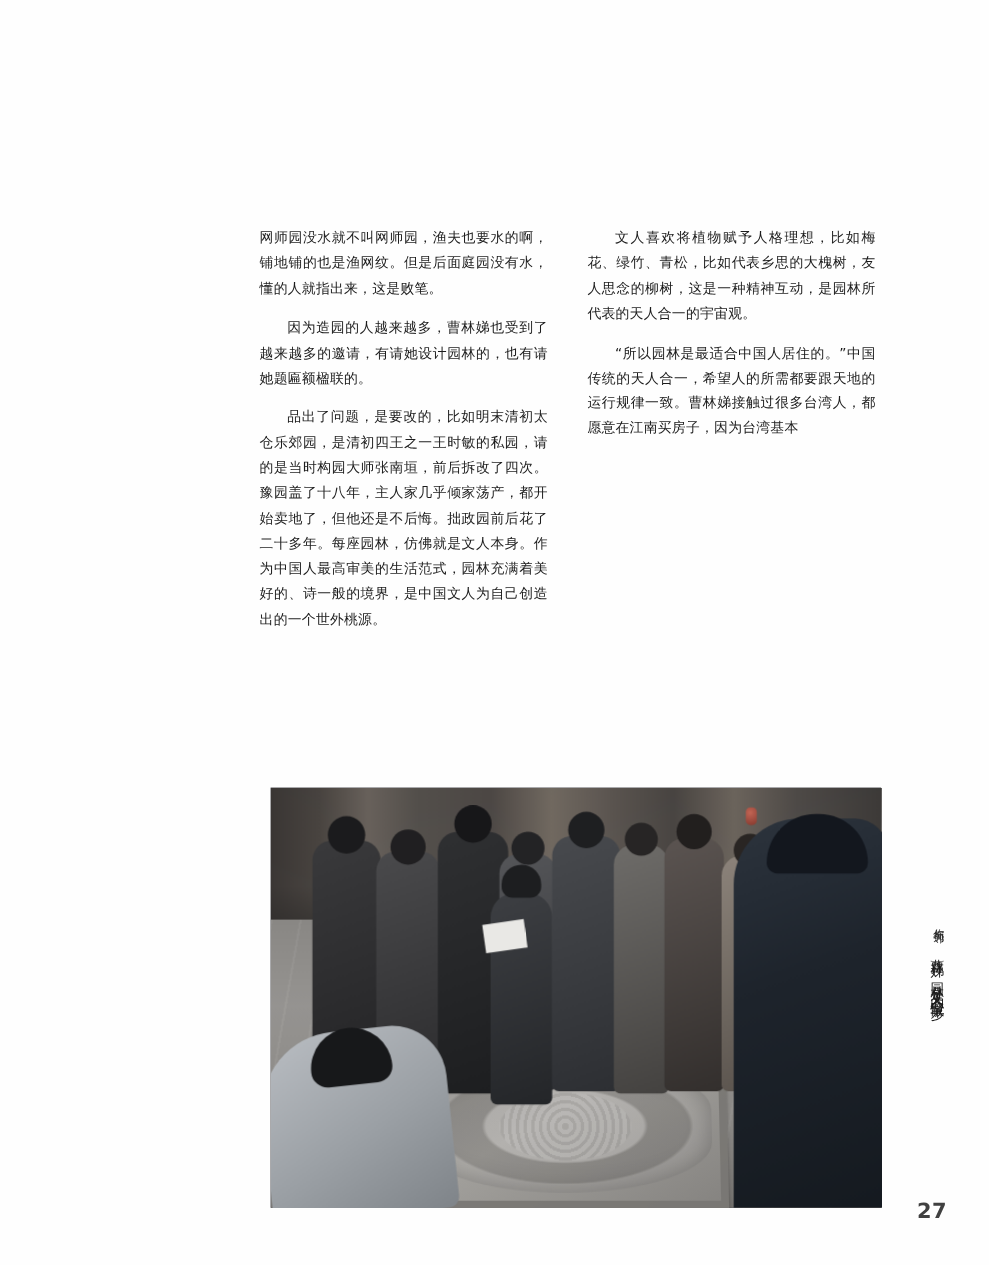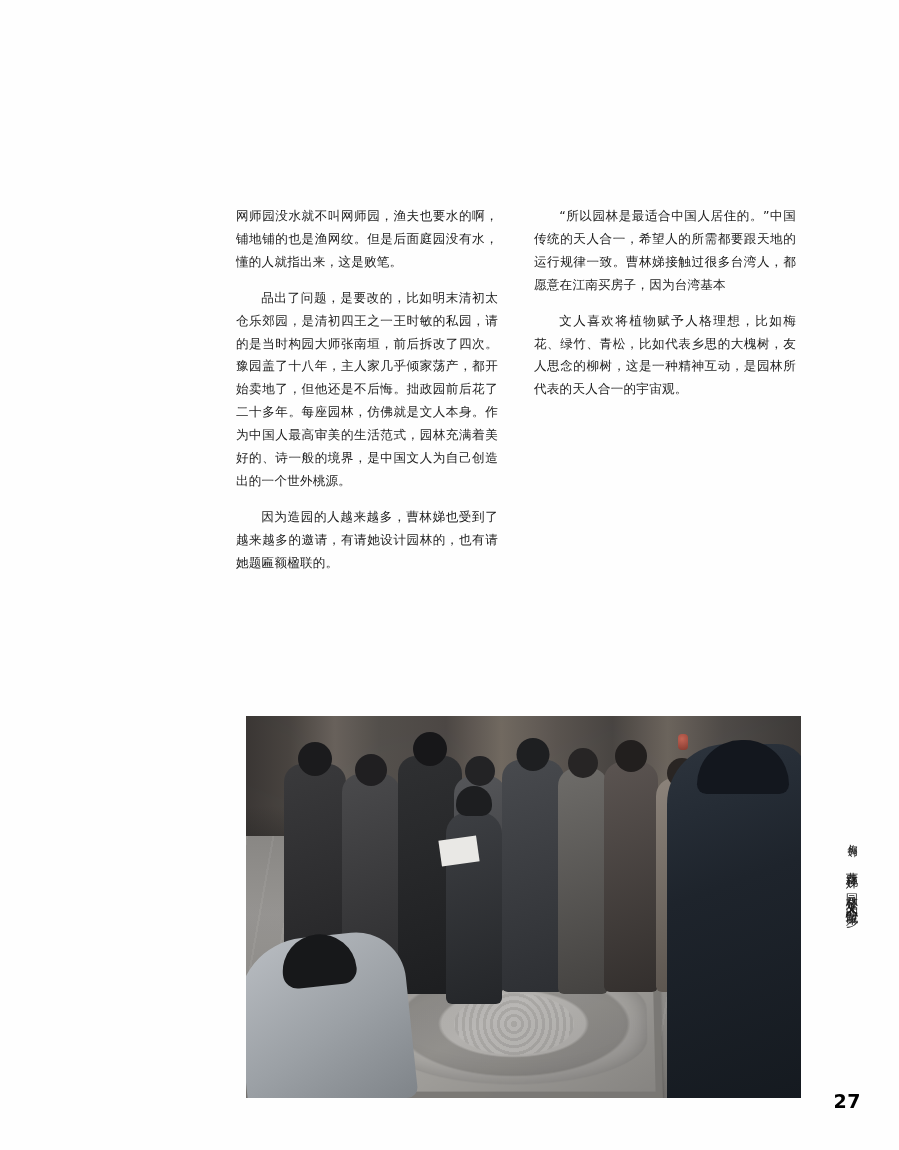--- a/index.html
+++ b/index.html
@@ -149,21 +149,21 @@
     position:absolute; left:48px; top:-2px; width:74px; height:52px;
     background:#17181b; border-radius:40px 40px 16px 16px;
   }
   
   .page-number {
     position: absolute;
     right: 38px;
     bottom: 38px;
     font-size: 19px;
     font-weight: 700;
-    color: #000000;
+    color: #404040;
     letter-spacing: 0.5px;
   }
   
   .running-head {
     position: absolute;
     right: 40px;
     top: 836px;
     width: 26px;
     writing-mode: vertical-rl;
     text-orientation: upright;
@@ -183,27 +183,27 @@
 </style>
 </head>
 <body>
 
 <div class="page">
 
   <div class="columns">
 
     <div class="col">
       <p>网师园没水就不叫网师园，渔夫也要水的啊，铺地铺的也是渔网纹。但是后面庭园没有水，懂的人就指出来，这是败笔。</p>
+      <p class="indent">因为造园的人越来越多，曹林娣也受到了越来越多的邀请，有请她设计园林的，也有请她题匾额楹联的。</p>
       <p class="indent">品出了问题，是要改的，比如明末清初太仓乐郊园，是清初四王之一王时敏的私园，请的是当时构园大师张南垣，前后拆改了四次。豫园盖了十八年，主人家几乎倾家荡产，都开始卖地了，但他还是不后悔。拙政园前后花了二十多年。每座园林，仿佛就是文人本身。作为中国人最高审美的生活范式，园林充满着美好的、诗一般的境界，是中国文人为自己创造出的一个世外桃源。</p>
-      <p class="indent">因为造园的人越来越多，曹林娣也受到了越来越多的邀请，有请她设计园林的，也有请她题匾额楹联的。</p>
     </div>
 
     <div class="col">
+      <p class="indent">文人喜欢将植物赋予人格理想，比如梅花、绿竹、青松，比如代表乡思的大槐树，友人思念的柳树，这是一种精神互动，是园林所代表的天人合一的宇宙观。</p>
       <p class="indent">“所以园林是最适合中国人居住的。”中国传统的天人合一，希望人的所需都要跟天地的运行规律一致。曹林娣接触过很多台湾人，都愿意在江南买房子，因为台湾基本</p>
-      <p class="indent">文人喜欢将植物赋予人格理想，比如梅花、绿竹、青松，比如代表乡思的大槐树，友人思念的柳树，这是一种精神互动，是园林所代表的天人合一的宇宙观。</p>
     </div>
 
   </div>
 
   <div class="photo-wrap">
     <div class="photo">
 
       <div class="hall"></div>
       <div class="lantern" style="left:432px; top:18px;"></div>
       <div class="lantern" style="left:486px; top:26px;"></div>

